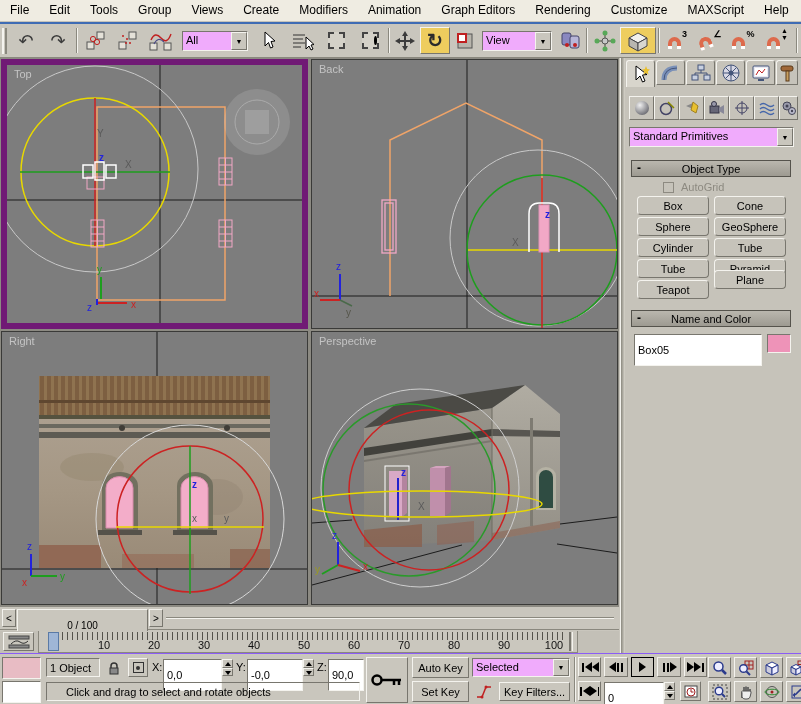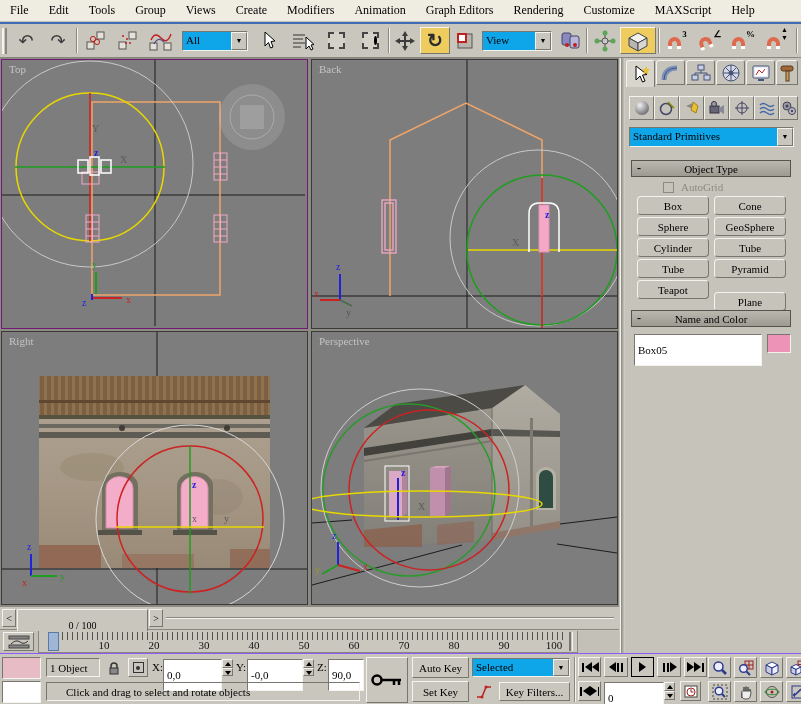--- a/index.html
+++ b/index.html
@@ -1,41 +1,41 @@
 <!DOCTYPE html>
 <html><head>
 <meta charset="utf-8">
 <style>
   *{box-sizing:border-box;margin:0;padding:0}
   html,body{background:#555}
-  #app{position:relative;width:801px;height:704px;background:#c9c6bd;font-family:Liberation Serif, serif;overflow:hidden;color:#000}
+  #app{position:relative;width:801px;height:704px;background:#c9c6bd;font-family:Liberation Sans, sans-serif;overflow:hidden;color:#000}
   .abs{position:absolute}
   
   .raised{background:#c9c6bd;border:1px solid;border-color:#f4f3ee #78766e #78766e #f4f3ee}
   .pressed{background:#d6d3ca;border:1px solid;border-color:#78766e #f4f3ee #f4f3ee #78766e}
   .active-yellow{background:#eecd5e;border:1px solid;border-color:#f4f3ee #78766e #78766e #f4f3ee}
   
   .menubar{left:0;top:0;width:801px;height:22px;background:#efece2;display:flex;align-items:center;border-bottom:1px solid #c6c3ba}
   .menu-item{padding:2px 10px 3px 10px;font-size:12px;white-space:nowrap}
   .blueline{left:0;top:22px;width:801px;height:2px;background:#3f6cb4}
   
   .toolbar{left:0;top:24px;width:801px;height:34px;background:#c9c6bd;border-bottom:1px solid #8a887e}
   .tbtn{position:absolute;top:3px;height:27px;display:flex;align-items:center;justify-content:center;font-size:15px;color:#3c3c3c}
   .tsep{position:absolute;top:4px;width:2px;height:25px;border-left:1px solid #8a887e;border-right:1px solid #f4f3ee}
   .handle{position:absolute;left:2px;top:4px;width:5px;height:26px;border-left:2px solid #f4f3ee;border-right:2px solid #8a887e}
-  .dd{display:flex;align-items:stretch;background:#0ea5e9;border:1px solid;border-color:#78766e #f4f3ee #f4f3ee #78766e}
+  .dd{display:flex;align-items:stretch;background:#f0abfc;border:1px solid;border-color:#78766e #f4f3ee #f4f3ee #78766e}
   .dd .ddtxt{flex:1;font-size:11px;padding:2px 3px 0 3px;white-space:nowrap;overflow:hidden}
   .dd .ddarrow{width:16px;background:#c9c6bd;border:1px solid;border-color:#f4f3ee #78766e #78766e #f4f3ee;display:flex;align-items:center;justify-content:center;font-size:7px;color:#000}
   .magnet{display:inline-block;width:13px;height:12px;border:4px solid #dd6a4c;border-bottom:none;border-radius:8px 8px 0 0;position:relative;top:2px}
   .magnet:after{content:"";position:absolute;left:-4px;bottom:0;width:4px;height:3px;background:#fff;box-shadow:9px 0 0 #fff}
   .badge{font-size:9px;font-weight:bold;color:#000;position:relative;top:-7px;left:1px}
   
   .vpregion{left:0;top:58px;width:619px;height:549px;background:#8c8a82}
   .vp{position:absolute;background:#7d7d7d;border:1px solid #3a3a38;overflow:hidden}
-  .vp.activevp{border:1px solid #701a75}
+  .vp.activevp{border:6px solid #701a75}
   .vp-label{position:absolute;left:7px;top:3px;font-size:11px;color:#c4c4c4;z-index:5}
   .vp svg{position:absolute;left:0;top:0}
   
   .cpanel{left:620px;top:58px;width:181px;height:596px;background:#c6c3ba;border-left:1px solid #f2f1ec}
   .cscroll{position:absolute;left:0;top:0;width:4px;height:100%;background:linear-gradient(90deg,#8a887e,#d8d5cc)}
   .ptab{position:absolute;top:2px;width:29px;height:25px;background:#c6c3ba;border:1px solid;border-color:#f4f3ee #78766e #78766e #f4f3ee;border-radius:3px 3px 0 0;display:flex;align-items:center;justify-content:center;font-size:13px;color:#4c4c66}
   .ptab.activetab{background:#d8d5cc;height:27px;border-bottom:none}
   .cat{position:absolute;top:38px;width:25px;height:24px;display:flex;align-items:center;justify-content:center;font-size:13px;color:#44446a;background:#c6c3ba;border:1px solid;border-color:#f4f3ee #78766e #78766e #f4f3ee}
   .rollhead{position:absolute;height:17px;background:linear-gradient(#bab7ae,#9d9a91);border:1px solid #55534c;font-size:11px;display:flex;align-items:center;justify-content:center}
   .rollhead .minus{position:absolute;left:5px;top:0;font-size:12px;font-weight:bold}
@@ -551,21 +551,21 @@
     <span class="abs graytxt" style="left:60px;top:123px;font-size:11px">AutoGrid</span>
     <div class="obtn" style="left:16px;top:138px">Box</div>
     <div class="obtn" style="left:93px;top:138px">Cone</div>
     <div class="obtn" style="left:16px;top:159px">Sphere</div>
     <div class="obtn" style="left:93px;top:159px">GeoSphere</div>
     <div class="obtn" style="left:16px;top:180px">Cylinder</div>
     <div class="obtn" style="left:93px;top:180px">Tube</div>
     <div class="obtn" style="left:16px;top:201px">Tube</div>
     <div class="obtn" style="left:93px;top:201px">Pyramid</div>
     <div class="obtn" style="left:16px;top:222px">Teapot</div>
-    <div class="obtn" style="left:93px;top:234px">Plane</div>
+    <div class="obtn" style="left:93px;top:212px">Plane</div>
 
     <div class="rollhead" style="left:10px;top:252px;width:160px">
       <span class="minus">-</span>
       <span>Name and Color</span>
     </div>
     <div class="field abs" style="left:13px;top:276px;width:128px;height:19px">
       <span>Box05</span>
     </div>
     <div class="abs" style="left:146px;top:276px;width:24px;height:19px;background:#ee93b8;border:1px solid;border-color:#78766e #f4f3ee #f4f3ee #78766e"></div>
   </div>

